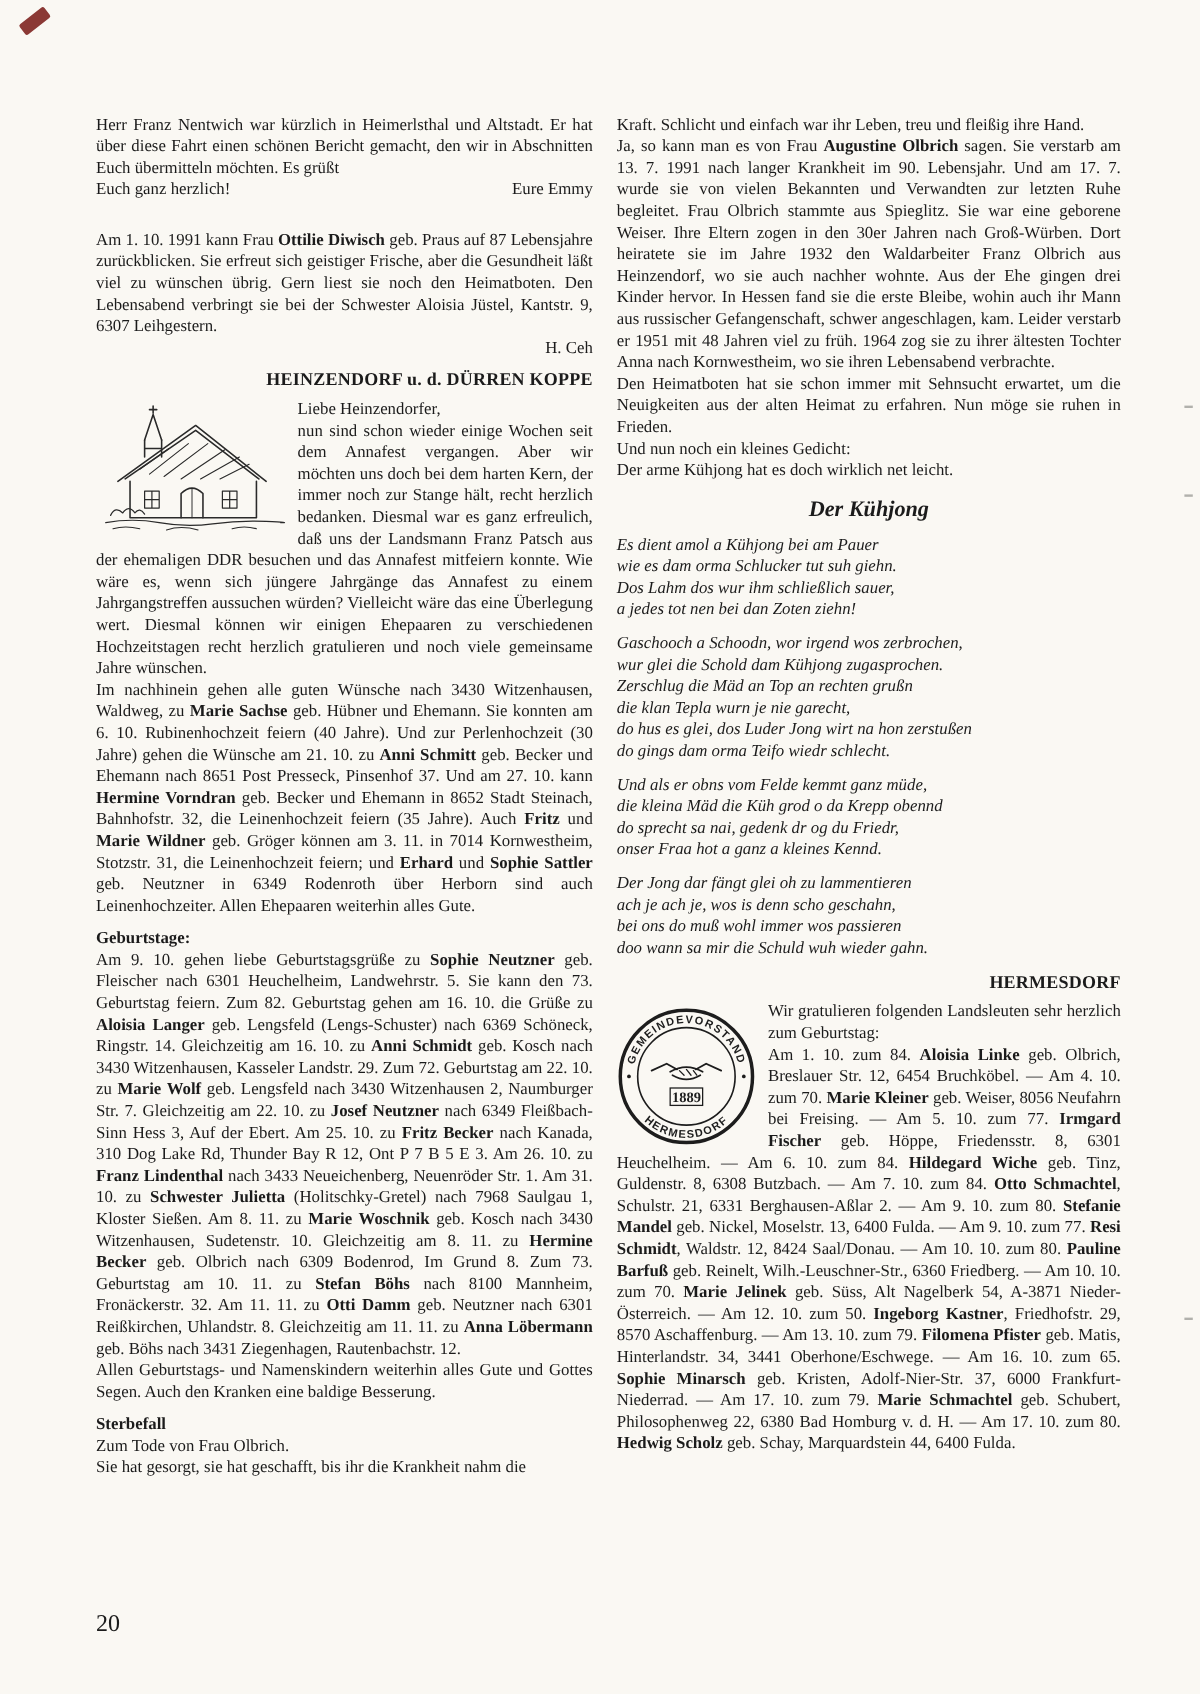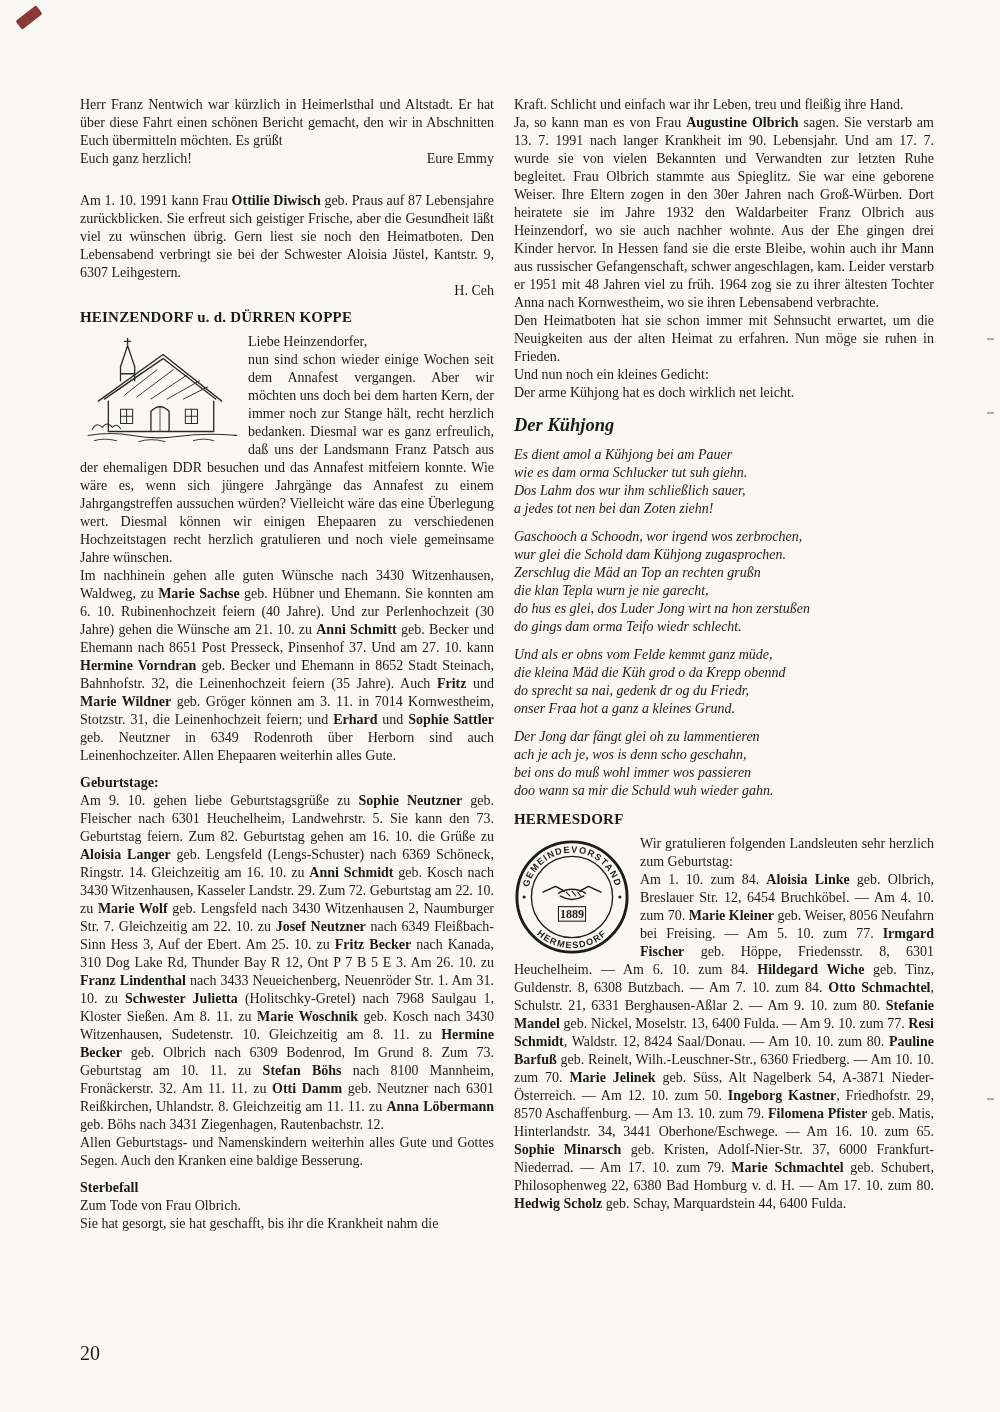--- a/index.html
+++ b/index.html
@@ -34,42 +34,42 @@
     font-size: 14px; line-height: 18px;
     text-align: justify;
   }
   .col-left  { left: 80px;  width: 414px; }
   .col-right { left: 514px; width: 420px; }
   .col p { margin: 0; }
   .sig-row { display: flex; justify-content: space-between; margin-bottom: 24px; }
   .sig-row .sig, .sig-right { }
   .sig-right { text-align: right; margin-bottom: 8px; }
   h2.section {
-    margin: 8px 0 7px; text-align: left;
+    margin: 8px 0 7px; text-align: right;
     font-size: 15px; font-weight: bold; letter-spacing: .2px;
   }
   h3.sub { margin: 9px 0 0; font-size: 14px; font-weight: bold; text-align: left; }
   .mt8 { margin-top: 8px; }
   .mt10 { margin-top: 10px; }
   .chapel {
     float: left; width: 158px; height: 110px;
     margin: 3px 10px 2px 0;
   }
   .seal {
     float: left; width: 116px; height: 116px;
     margin: 4px 10px 3px 0;
   }
   .seal-text {
     font-family: "Liberation Sans", sans-serif;
     font-weight: bold; letter-spacing: 1.3px; fill: #1d1d1d;
   }
   .poem-intro { margin-top: 10px; text-align: left; }
   .poem-lead { margin-top: 10px; text-align: left; }
   .poem-title {
-    margin: 14px 0 12px; text-align: left;
+    margin: 14px 0 12px; text-align: center;
     font-style: italic; font-weight: bold; font-size: 18.5px;
   }
   .stanza {
     font-style: italic; white-space: pre-line;
     text-align: left; margin: 0 0 10px;
   }
   .page-number {
     position: absolute; left: 80px; top: 1342px;
     font-size: 20px;
   }
@@ -152,21 +152,21 @@
 a jedes tot nen bei dan Zoten ziehn!</div>
     <div class="stanza">Gaschooch a Schoodn, wor irgend wos zerbrochen,
 wur glei die Schold dam Kühjong zugasprochen.
 Zerschlug die Mäd an Top an rechten grußn
 die klan Tepla wurn je nie garecht,
 do hus es glei, dos Luder Jong wirt na hon zerstußen
 do gings dam orma Teifo wiedr schlecht.</div>
     <div class="stanza">Und als er obns vom Felde kemmt ganz müde,
 die kleina Mäd die Küh grod o da Krepp obennd
 do sprecht sa nai, gedenk dr og du Friedr,
-onser Fraa hot a ganz a kleines Grund.</div>
+onser Fraa hot a ganz a kleines Kennd.</div>
     <div class="stanza">Der Jong dar fängt glei oh zu lammentieren
 ach je ach je, wos is denn scho geschahn,
 bei ons do muß wohl immer wos passieren
 doo wann sa mir die Schuld wuh wieder gahn.</div>
 
     <h2 class="section">HERMESDORF</h2>
 
     <div>
       <svg class="seal" viewBox="0 0 120 120" aria-hidden="true">
         <circle cx="60" cy="60" r="57" fill="none" stroke="#1d1d1d" stroke-width="3"></circle>

